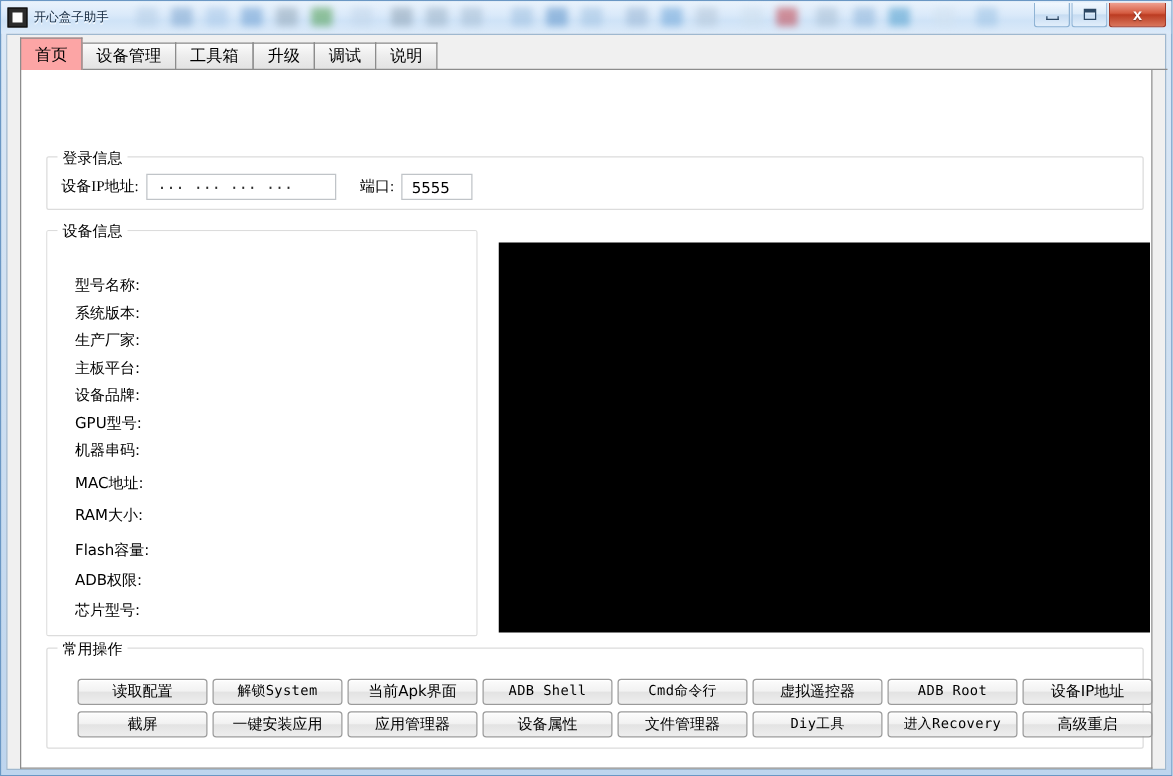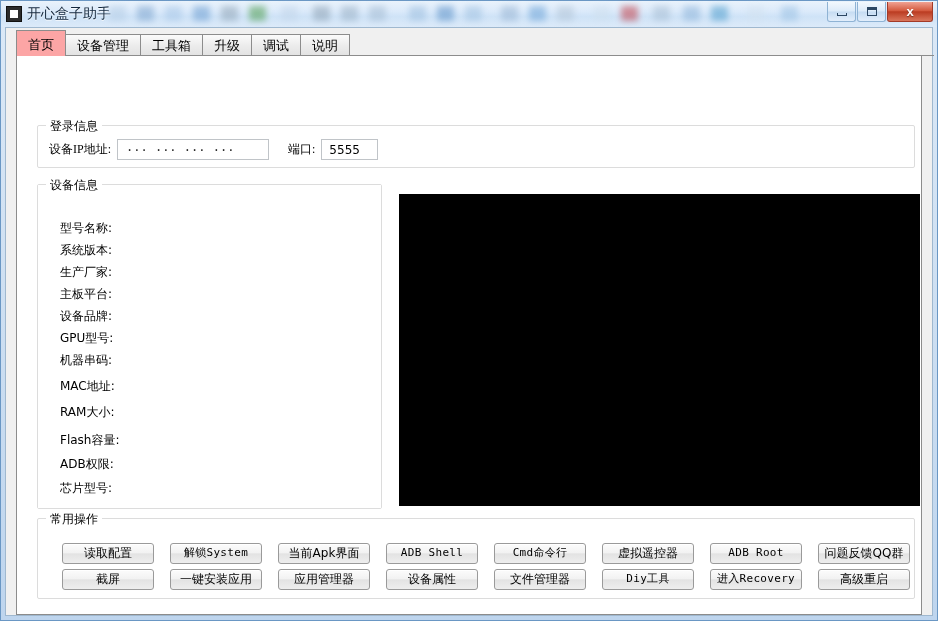--- a/index.html
+++ b/index.html
@@ -41,21 +41,21 @@
     margin-right: 5px;
   }
   #app-icon::after {
     content: "";
     position: absolute;
     left: 3px; top: 3px;
     width: 8px; height: 8px;
     background: #fdfdfd;
   }
   #title-text {
-    font-size: 14px;
+    font-size: 10px;
     color: #12263c;
     white-space: nowrap;
     flex: 0 0 auto;
     text-shadow: 0 1px 0 rgba(255,255,255,.8);
   }
 
   
   #ghost-strip {
     position: absolute;
     left: 108px; top: 1px;
@@ -253,21 +253,21 @@
     position: absolute;
     left: 382px; top: 138px;
     width: 521px; height: 312px;
     background: #000000;
   }
 
   
   #group-ops { left: 20px; top: 455px; width: 878px; height: 88px; }
   .op-btn {
     position: absolute;
-    width: 92px;
+    width: 104px;
     height: 21px;
     line-height: 18px;
     font-size: 12px;
   }
   .op-btn.mono { font-family: "DejaVu Sans Mono", monospace; font-size: 11px; letter-spacing: .3px;}
 
   
   #bottombar {
     position: relative;
     height: 32px;
@@ -408,21 +408,21 @@
         <div class="group-frame"></div>
         <div class="group-title">常用操作</div>
         <div id="ops-host">
             <div class="btn op-btn" style="left: 25px; top: 32px;">读取配置</div>
             <div class="btn op-btn mono" style="left: 133px; top: 32px;">解锁System</div>
             <div class="btn op-btn" style="left: 241px; top: 32px;">当前Apk界面</div>
             <div class="btn op-btn mono" style="left: 349px; top: 32px;">ADB Shell</div>
             <div class="btn op-btn mono" style="left: 457px; top: 32px;">Cmd命令行</div>
             <div class="btn op-btn" style="left: 565px; top: 32px; font-family: Liberation Serif, serif;">虚拟遥控器</div>
             <div class="btn op-btn mono" style="left: 673px; top: 32px;">ADB  Root</div>
-            <div class="btn op-btn" style="left: 781px; top: 32px;">问题反馈QQ群</div>
+            <div class="btn op-btn" style="left: 781px; top: 32px;">设备IP地址</div>
             <div class="btn op-btn" style="left: 25px; top: 58px;">截屏</div>
             <div class="btn op-btn" style="left: 133px; top: 58px;">一键安装应用</div>
             <div class="btn op-btn" style="left: 241px; top: 58px;">应用管理器</div>
             <div class="btn op-btn" style="left: 349px; top: 58px;">设备属性</div>
             <div class="btn op-btn" style="left: 457px; top: 58px;">文件管理器</div>
             <div class="btn op-btn mono" style="left: 565px; top: 58px;">Diy工具</div>
             <div class="btn op-btn mono" style="left: 673px; top: 58px;">进入Recovery</div>
             <div class="btn op-btn" style="left: 781px; top: 58px;">高级重启</div>
           </div>
       </div>

